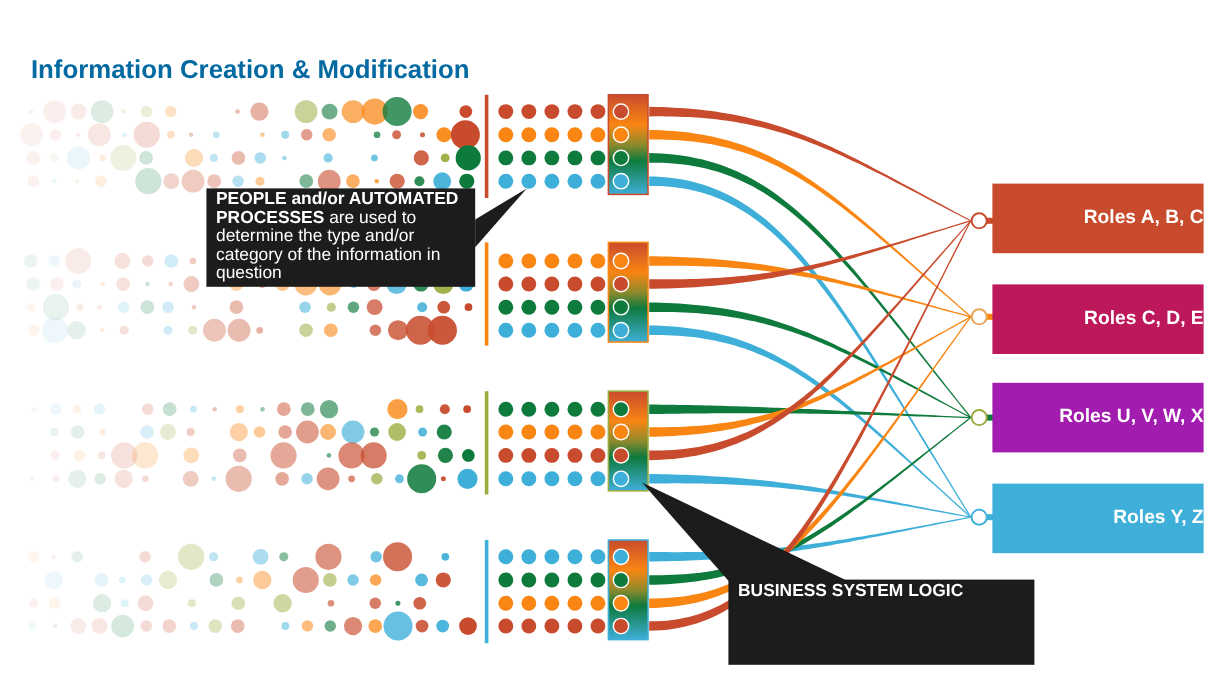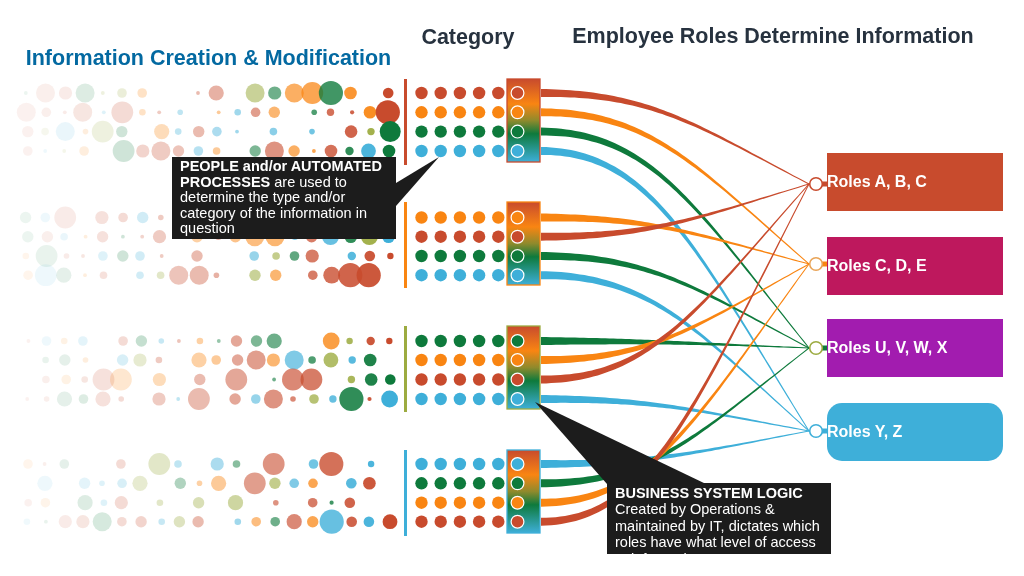--- a/index.html
+++ b/index.html
@@ -6,28 +6,28 @@
     body { width: 1024px; height: 576px; position: relative; overflow: hidden;
            font-family: "Liberation Sans", sans-serif; }
     #diagram { position: absolute; left: 0; top: 0; }
     .heading { position: absolute; font-family: "Liberation Sans", sans-serif; font-weight: bold;
                font-size: 21.5px; line-height: 22px; white-space: nowrap; text-align: center; }
     .heading span { display: block; }
     #h-creation { left: 10px; width: 397px; top: 47px; }
     #h-infotype { left: 408px; width: 120px; top: 26px; }
     #h-roles { left: 552px; width: 442px; top: 25px; }
     .role-box { position: absolute; left: 827px; width: 176px; height: 58px;
-                display: flex; align-items: center; justify-content: flex-start; }
+                display: flex; align-items: center; justify-content: flex-end; }
     .role-label { color: #ffffff; font-weight: bold; font-size: 16px;
                   font-family: "Liberation Sans", sans-serif; white-space: nowrap; }
     .callout { position: absolute; box-sizing: border-box; color: #ffffff;
                font-family: "Liberation Sans", sans-serif; font-size: 14.5px; line-height: 15.6px; }
     .callout b { font-weight: bold; }
     #callout-people { left: 172px; top: 157px; width: 224px; height: 82px; padding: 2px 5px 0 8px; }
-    #callout-logic { left: 607px; top: 483px; width: 224px; height: 71px; padding: 2px 5px 0 8px; line-height: 16.4px; }
+    #callout-logic { left: 607px; top: 483px; width: 255px; height: 71px; padding: 2px 5px 0 8px; line-height: 16.4px; }
     #callout-logic .cb { display: block; }
   </style>
 </head>
 <body>
 
 <svg id="diagram" width="1024" height="576" viewBox="0 0 1024 576">
   <defs>
     <linearGradient id="gradInfo" x1="0" y1="0" x2="0" y2="1">
       <stop offset="0%" stop-color="#c84b2d"></stop>
       <stop offset="30%" stop-color="#f98512"></stop>
@@ -432,38 +432,35 @@
   <g id="layer-pointers">
     <polygon class="ptr" points="396,183 439,157 396,206" fill="#1c1c1c"></polygon>
     <polygon class="ptr" points="535,402 607,484 706,484" fill="#1c1c1c"></polygon>
   </g>
 </svg>
 
 <div id="h-creation" class="heading" style="color: #0369a1;">
   <span>Information Creation &amp; Modification</span>
 </div>
 <div id="h-infotype" class="heading" style="color: rgb(39, 50, 63);">
-  <span>Category</span>
 </div>
 <div id="h-roles" class="heading" style="color: rgb(39, 50, 63);">
-  <span>Employee Roles Determine Information</span>
 </div>
 
 <div class="role-box" style="top: 153px; background: rgb(200, 75, 45);">
   <span class="role-label">Roles A, B, C</span>
 </div>
 <div class="role-box" style="top: 237px; background: #be185d;">
   <span class="role-label">Roles C, D, E</span>
 </div>
 <div class="role-box" style="top: 319px; background: #a21caf;">
   <span class="role-label">Roles U, V, W, X</span>
 </div>
-<div class="role-box" style="top: 403px; background: rgb(62, 175, 217); border-radius: 15px;">
+<div class="role-box" style="top: 403px; background: rgb(62, 175, 217);">
   <span class="role-label">Roles Y, Z</span>
 </div>
 
 <div id="callout-people" class="callout" style="background: rgb(28, 28, 28); color: rgb(255, 255, 255);">
   <b>PEOPLE and/or AUTOMATED PROCESSES</b><span> are used to determine the type and/or category of the information in question</span>
 </div>
 <div id="callout-logic" class="callout" style="background: rgb(28, 28, 28); color: rgb(255, 255, 255);">
   <b class="cb">BUSINESS SYSTEM LOGIC</b>
-  <span>Created by Operations &amp; maintained by IT, dictates which roles have what level of access to information types.</span>
 </div>
 
 </body></html>

